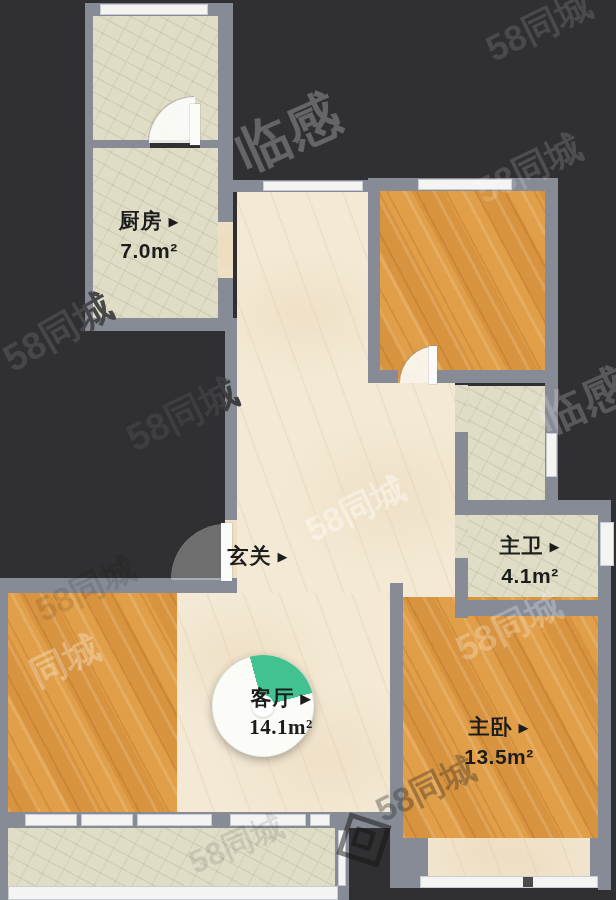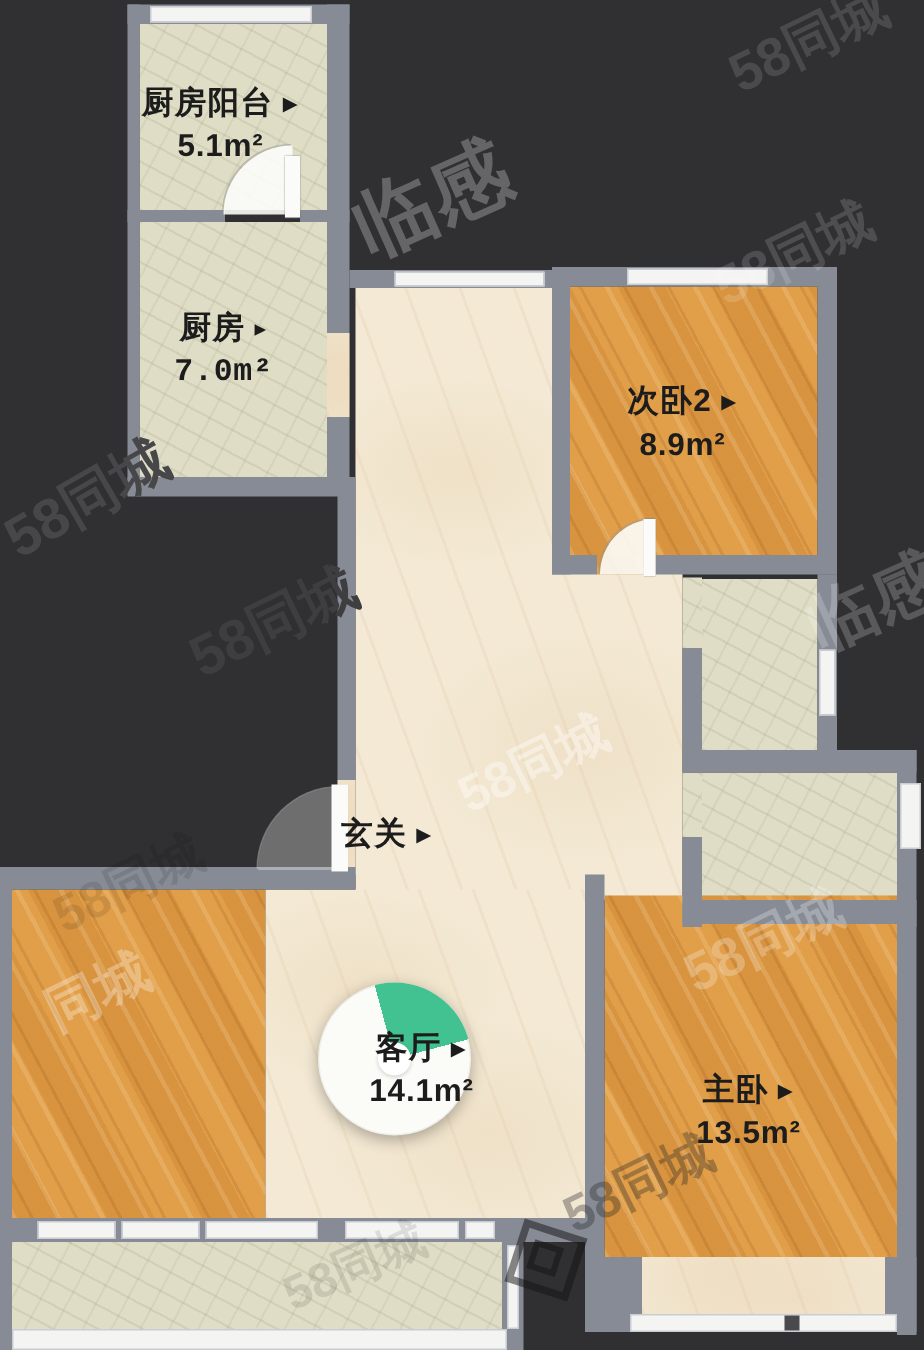--- a/index.html
+++ b/index.html
@@ -146,36 +146,32 @@
   <div class="wm" style="left:448px;top:630px;font-size:36px;color:rgba(255,255,255,0.25);transform:rotate(-26deg);">58同城</div>
   <div class="wm" style="left:22px;top:655px;font-size:36px;color:rgba(255,255,255,0.30);transform:rotate(-26deg);">同城</div>
   <div class="wm" style="left:28px;top:592px;font-size:34px;color:rgba(0,0,0,0.10);transform:rotate(-26deg);">58同城</div>
   <div class="wm" style="left:368px;top:792px;font-size:34px;color:rgba(40,40,40,0.35);transform:rotate(-26deg);">58同城</div>
   <div class="wm" style="left:182px;top:845px;font-size:32px;color:rgba(0,0,0,0.10);transform:rotate(-24deg);">58同城</div>
   <div class="wm" style="left:298px;top:512px;font-size:34px;color:rgba(255,255,255,0.40);transform:rotate(-26deg);">58同城</div>
   <div class="cube" style="left:342px;top:818px;width:34px;height:34px;transform:rotate(18deg);">
     <div class="inner"></div>
   </div>
 
-  <div class="room-label" style="left:147px;top:83px;">
-    <div class="rl-line"><span>厨房阳台</span><span class="arrow">▶</span></div>
-    <div class="rl-area">5.1m²</div>
-  </div>
-  <div class="room-label" style="left:149px;top:235px;font-family:Liberation Mono, monospace;">
+  <div class="room-label" style="left:149px;top:235px;">
     <div class="rl-line"><span>厨房</span><span class="arrow">▶</span></div>
     <div class="rl-area">7.0m²</div>
   </div>
-  <div class="room-label" style="left:455px;top:282px;">
-    <div class="rl-line"><span>次卧2</span><span class="arrow">▶</span></div>
-    <div class="rl-area">8.9m²</div>
+  <div class="room-label" style="left:530px;top:560px;">
+    <div class="rl-line"><span>主卫</span><span class="arrow">▶</span></div>
+    <div class="rl-area">4.1m²</div>
   </div>
   <div class="room-label" style="left:258px;top:557px;">
     <div class="rl-line"><span>玄关</span><span class="arrow">▶</span></div>
   </div>
-  <div class="room-label" style="left:281px;top:713px;">
+  <div class="room-label" style="left:281px;top:713px;font-family:Liberation Serif, serif;">
     <div class="rl-line"><span>客厅</span><span class="arrow">▶</span></div>
     <div class="rl-area">14.1m²</div>
   </div>
   <div class="room-label" style="left:499px;top:741px;">
     <div class="rl-line"><span>主卧</span><span class="arrow">▶</span></div>
     <div class="rl-area">13.5m²</div>
   </div>
 
 </div>
 

